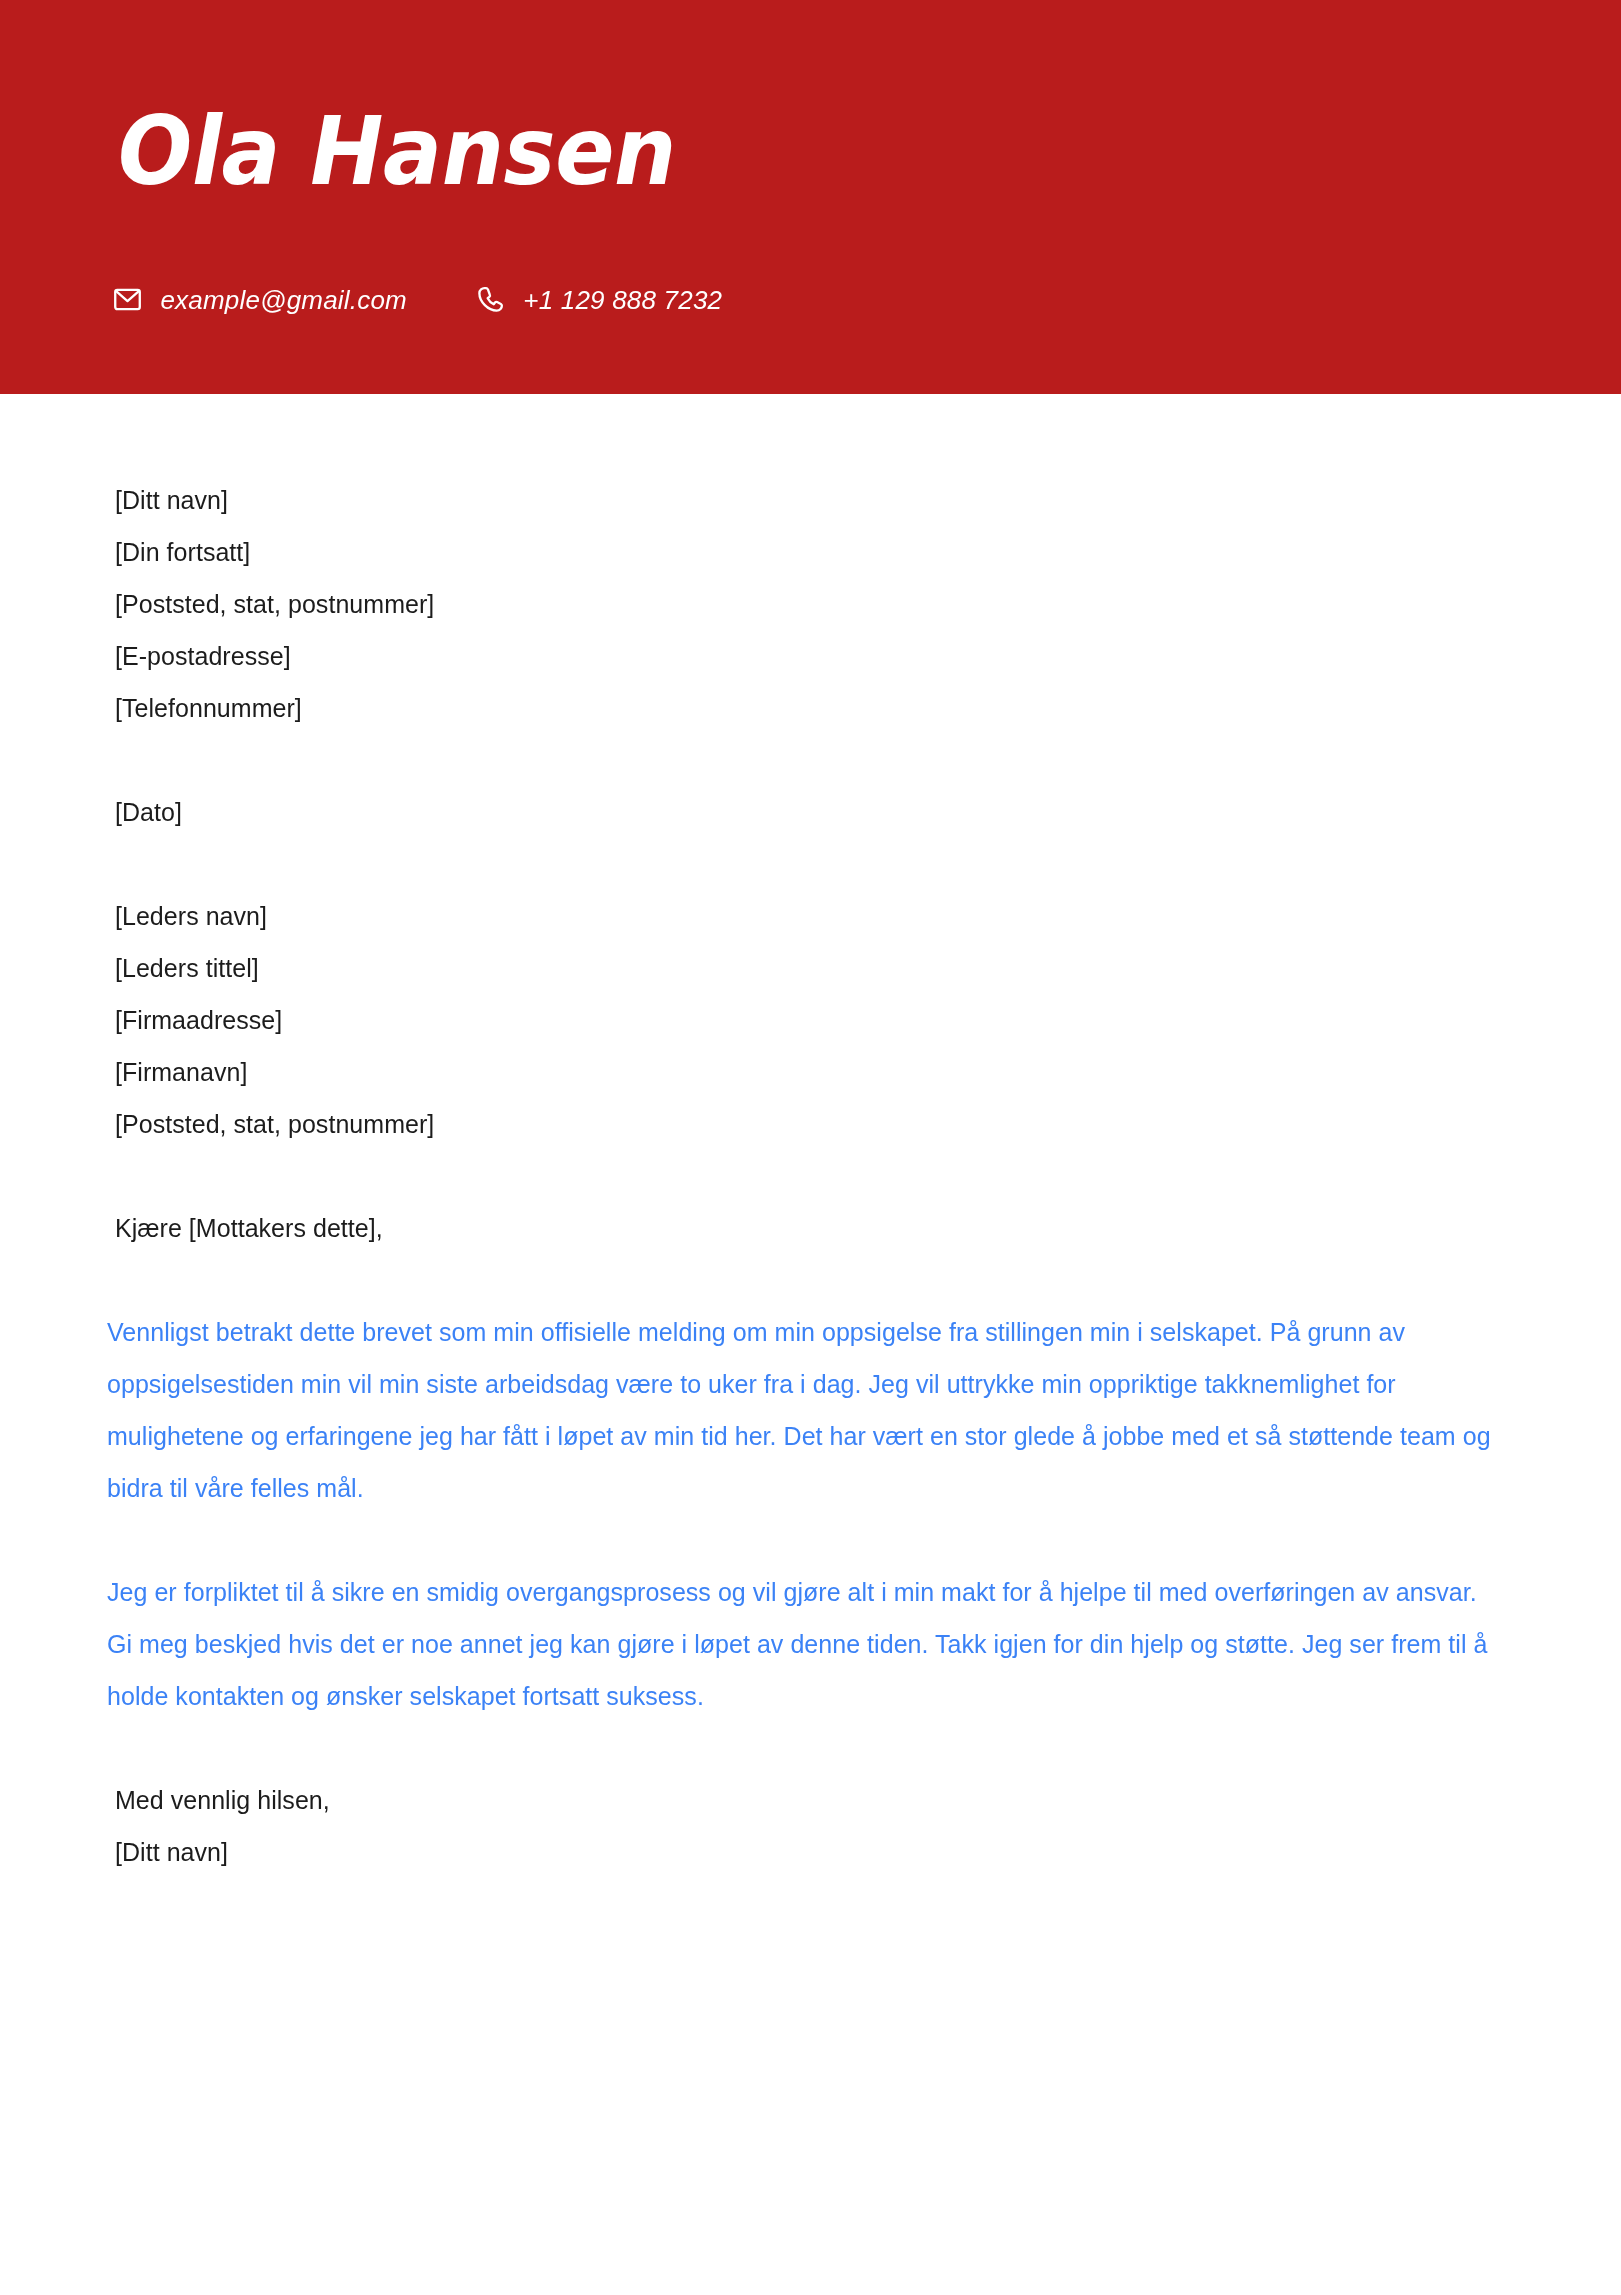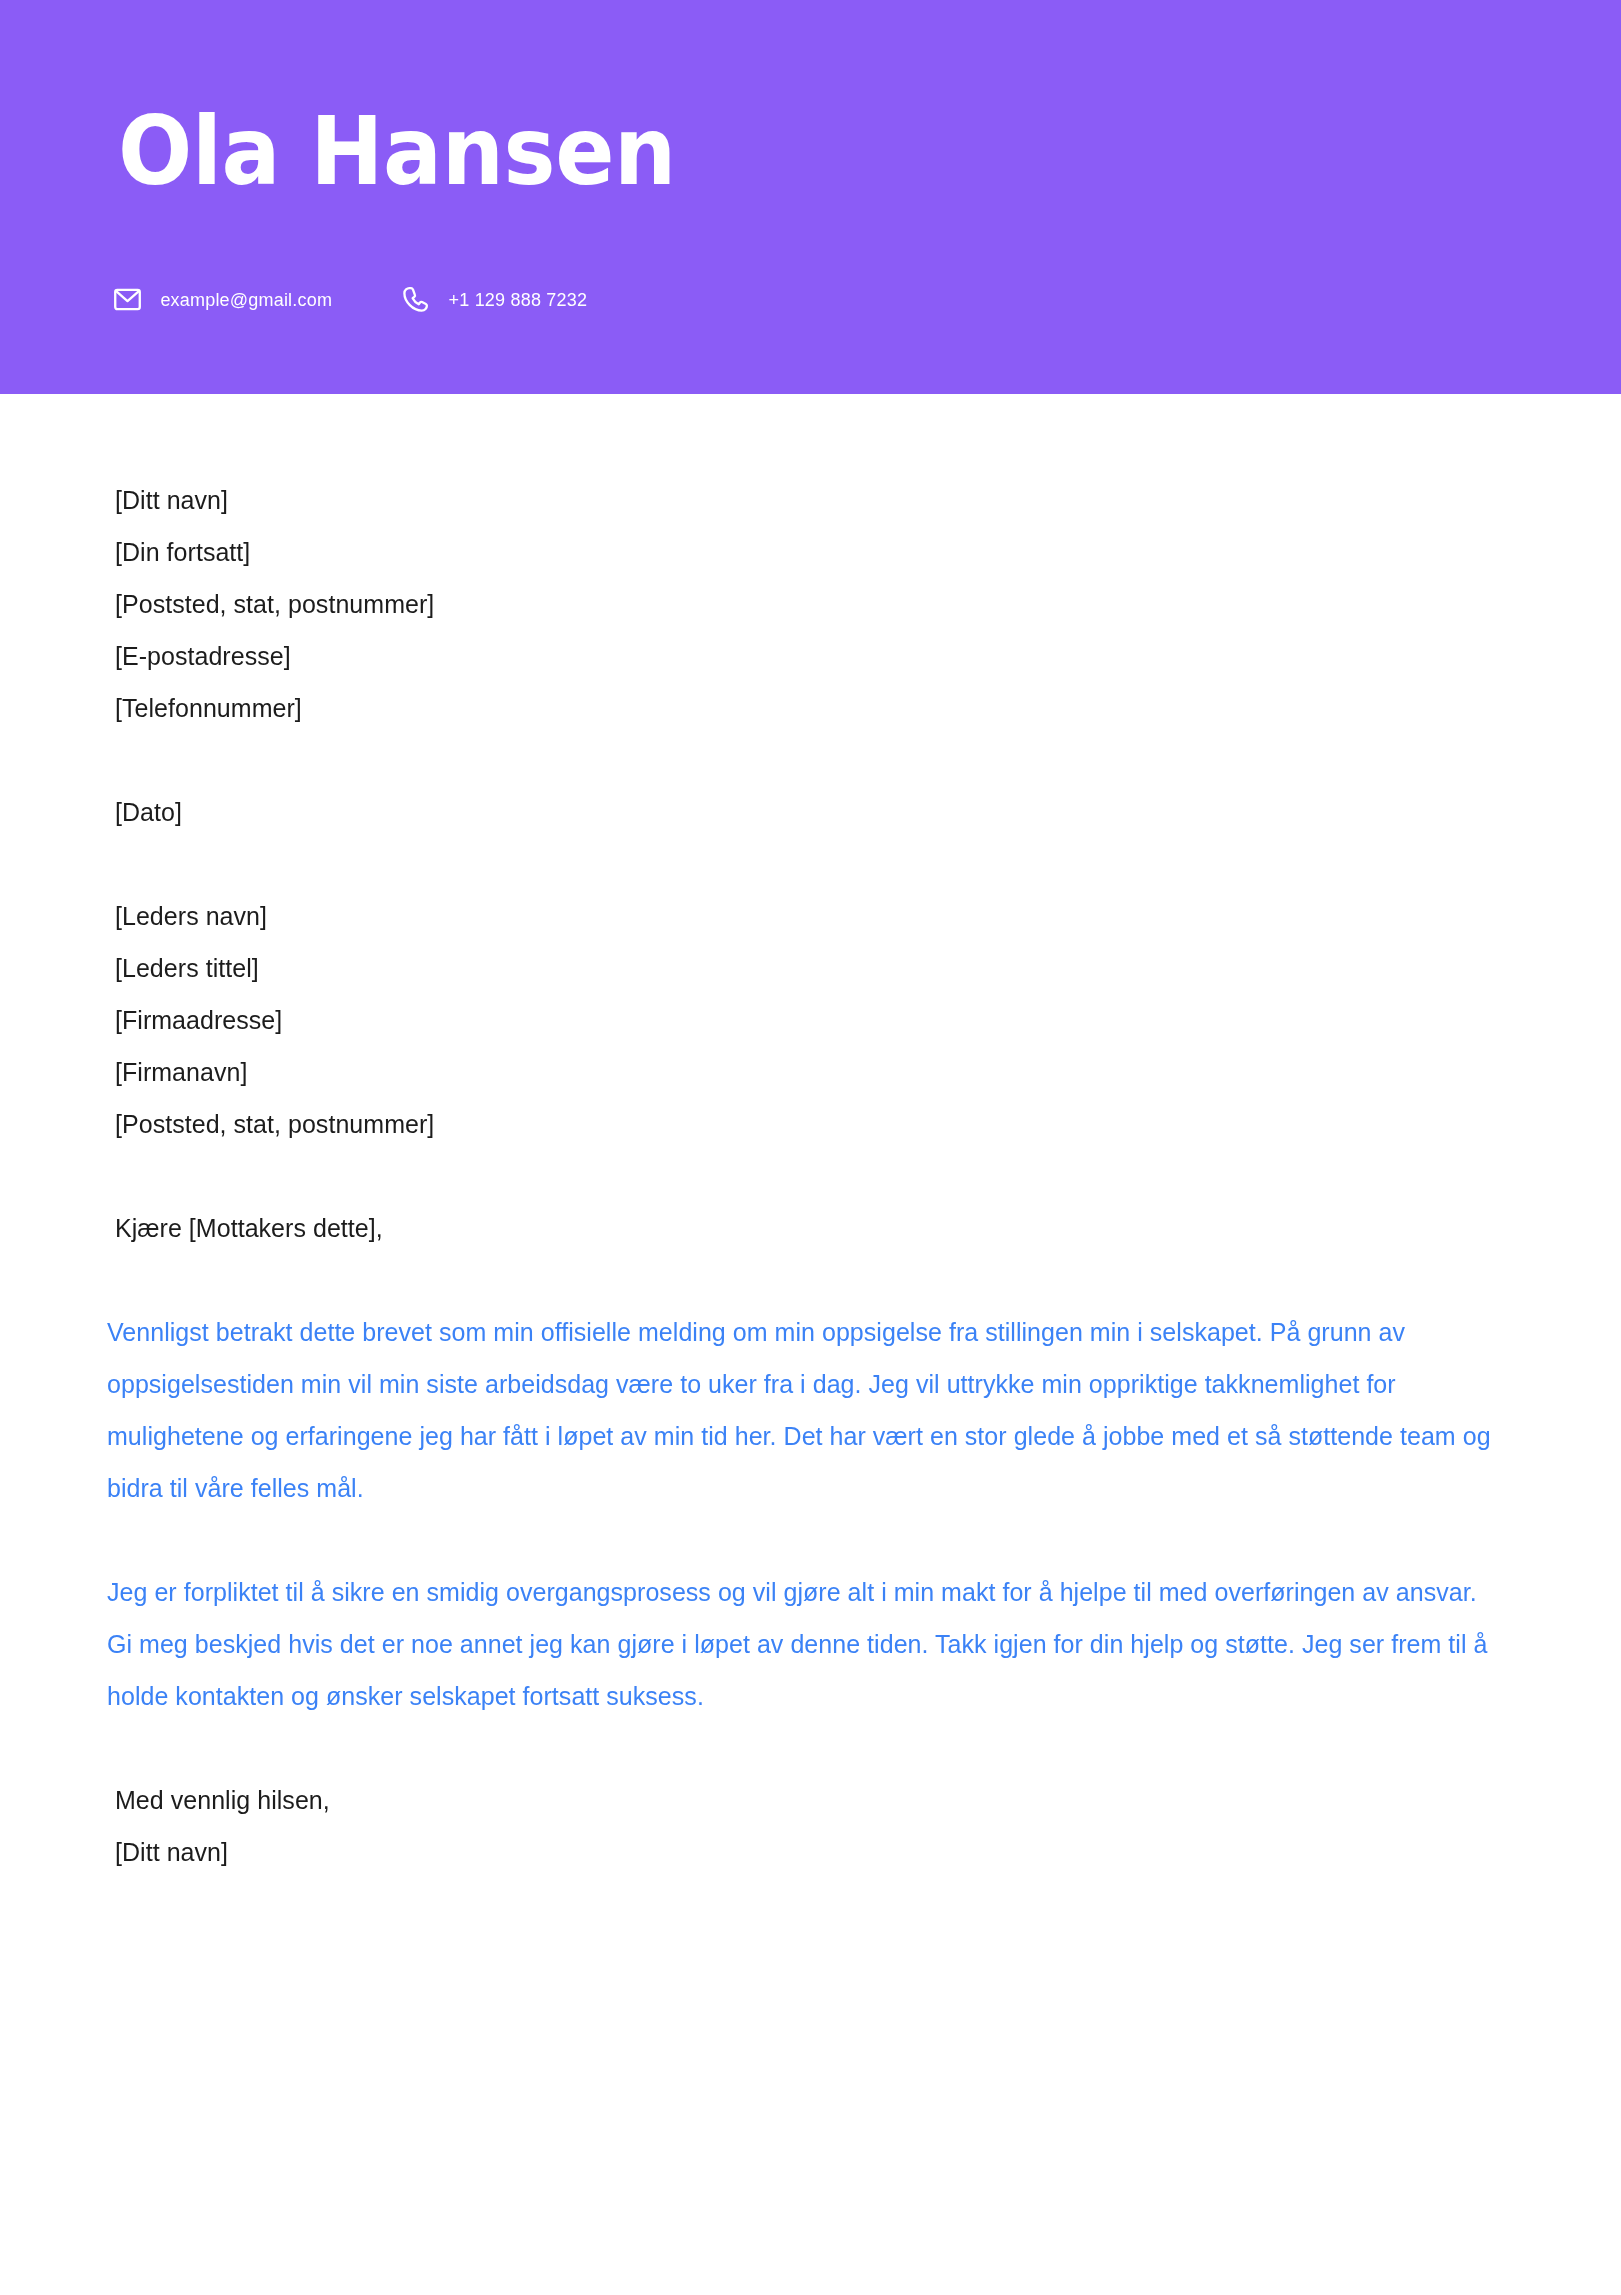--- a/index.html
+++ b/index.html
@@ -12,24 +12,25 @@
     height: 2295px;
     font-family: "Liberation Sans", sans-serif;
     color: #1a1a1a;
     overflow: hidden;
   }
 
   
   .header {
     width: 100%;
     height: 394px;
-    background: #8b5cf6;
+    background: #b91c1c;
     box-sizing: border-box;
     padding: 0 0 0 118px;
     position: relative;
+    font-style: italic;
   }
 
   .header-name {
     position: absolute;
     left: 118px;
     top: 103px;
     margin: 0;
     font-size: 94px;
     line-height: 1.05;
     font-weight: 700;
@@ -67,21 +68,21 @@
     align-items: center;
     justify-content: center;
     flex: 0 0 auto;
   }
 
   .contact-icon svg {
     display: block;
   }
 
   .contact-text {
-    font-size: 18px;
+    font-size: 26px;
     line-height: 1;
     color: #ffffff;
     font-family: "Liberation Sans", sans-serif;
     letter-spacing: 0.2px;
     white-space: nowrap;
   }
 
   
   .letter {
     box-sizing: border-box;

